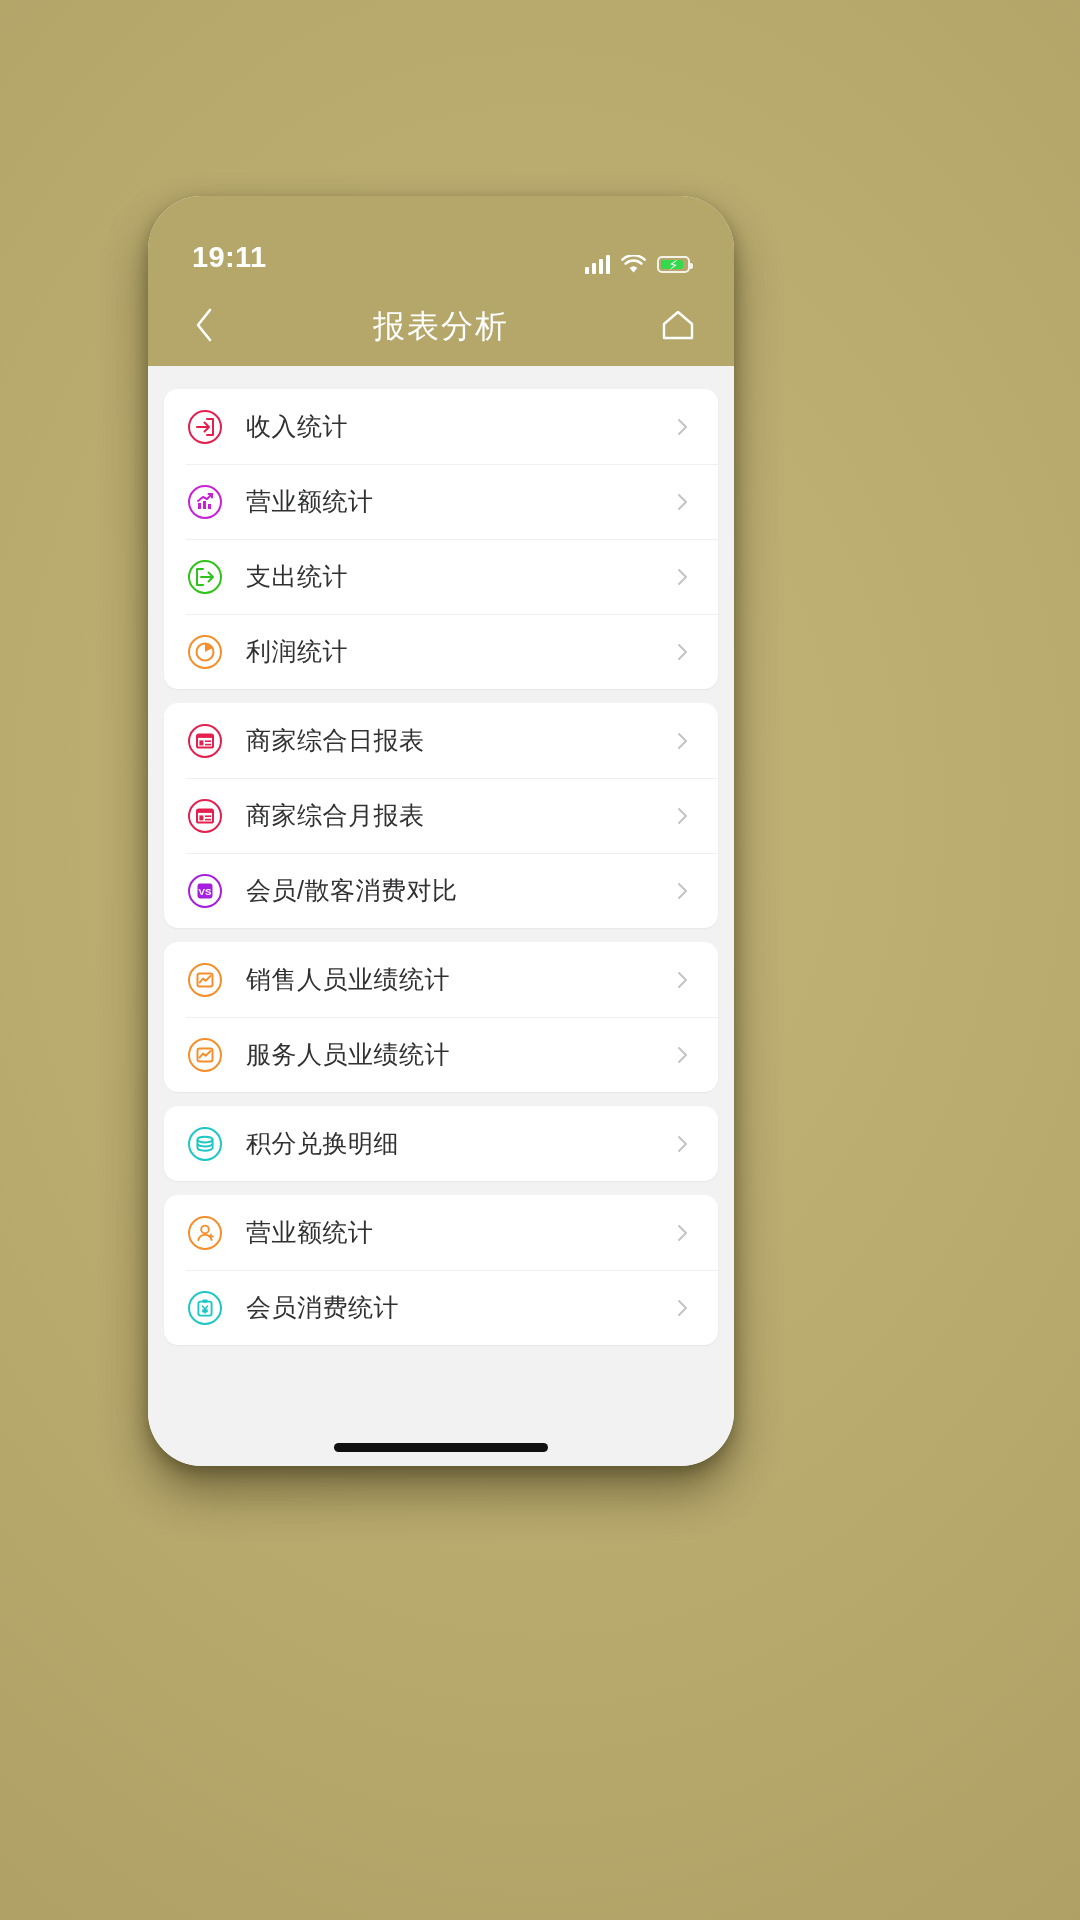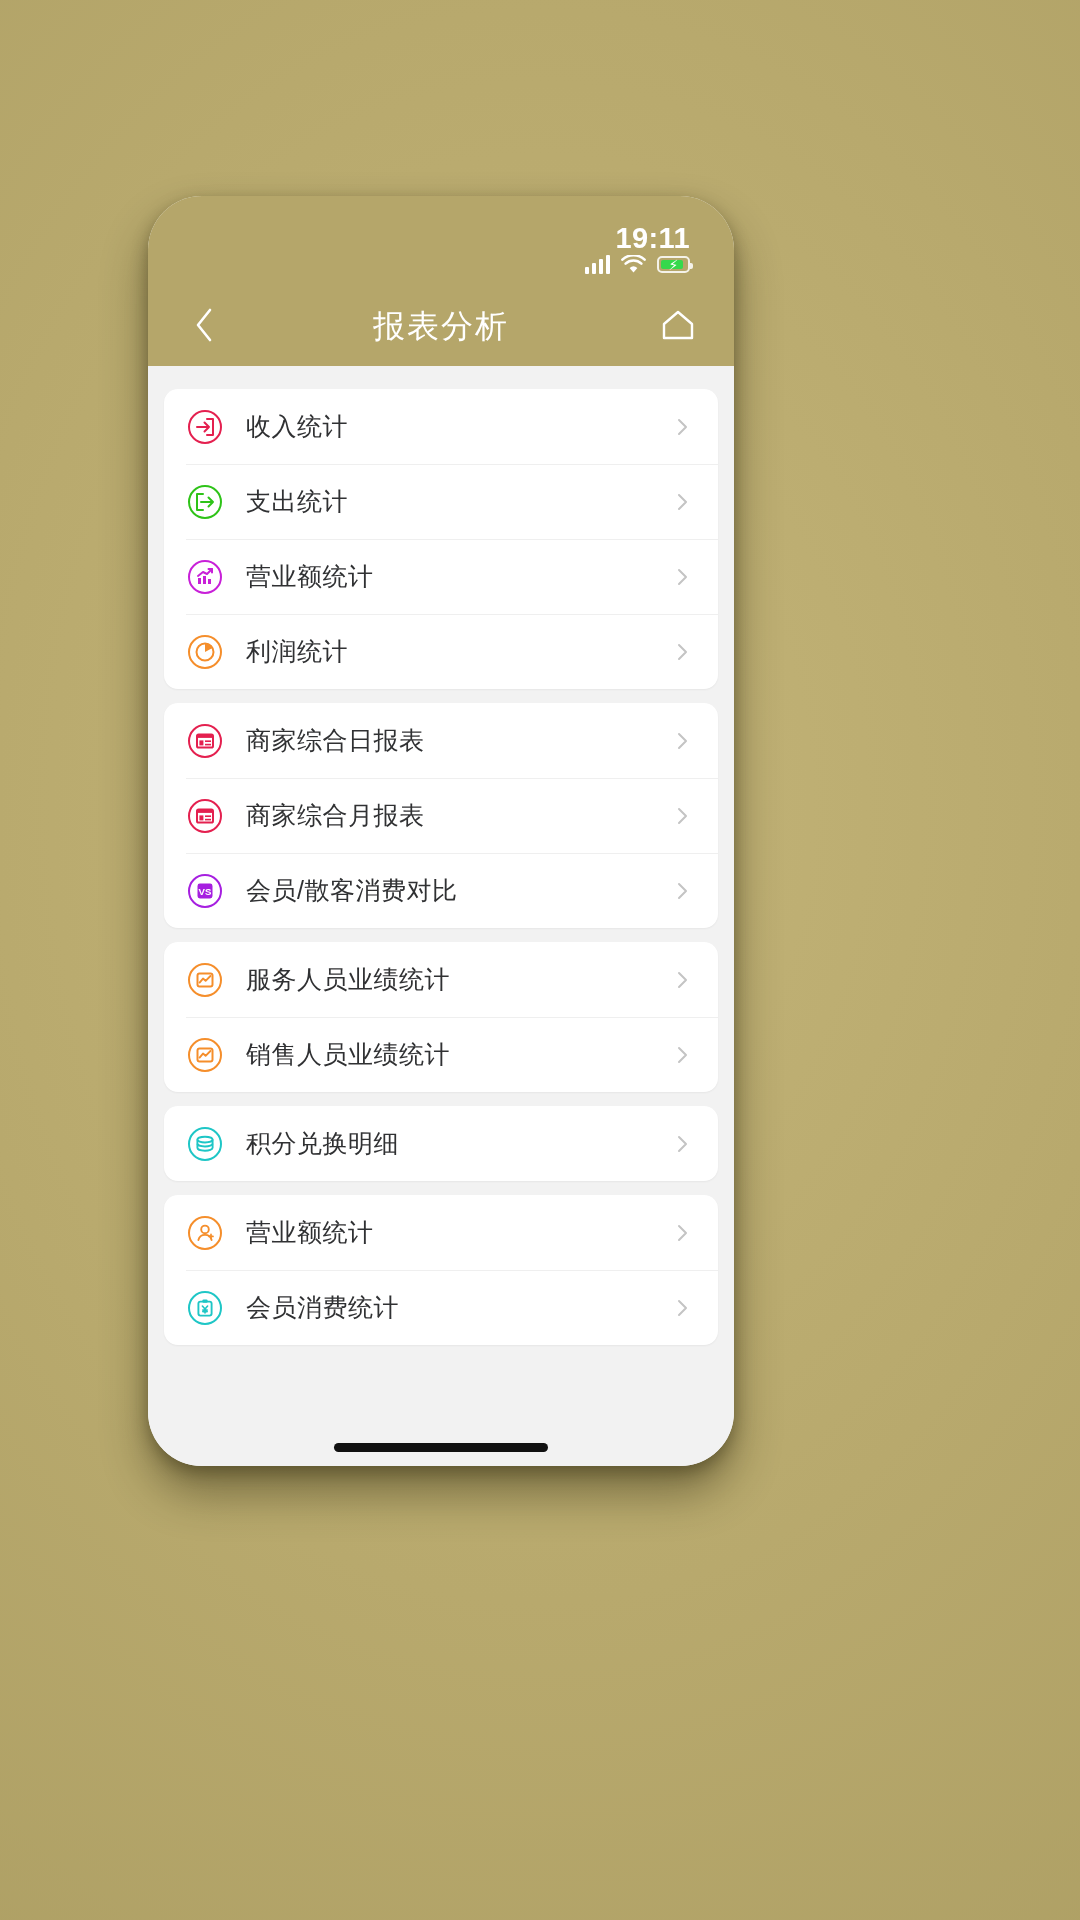--- a/index.html
+++ b/index.html
@@ -21,23 +21,22 @@
     width:586px; height:1270px;
     border-radius:54px;
     background:#f2f2f2;
     overflow:hidden;
     box-shadow:0 26px 46px rgba(40,34,10,.46), 0 6px 16px rgba(40,34,10,.35);
   }
   
   .statusbar{
     height:92px;
     background:#b5a66a;
-    display:flex; align-items:flex-end; justify-content:flex-end;
+    display:flex; align-items:flex-end; justify-content:space-between;
     padding:0 44px 14px 44px;
-    flex-direction:column;
   }
   .clock{ color:#fff; font-size:29px; font-weight:700; letter-spacing:.4px; }
   .status-right{ display:flex; align-items:center; gap:11px; }
   .signal{ display:flex; align-items:flex-end; gap:3px; height:19px; }
   .signal i{ width:4px; background:#fff; border-radius:1px; display:block; }
   .signal i:nth-child(1){ height:7px; }
   .signal i:nth-child(2){ height:11px; }
   .signal i:nth-child(3){ height:15px; }
   .signal i:nth-child(4){ height:19px; }
   .wifi svg{ display:block; }
@@ -176,55 +175,55 @@
         <div class="chev">
           <svg width="20" height="20" viewBox="0 0 20 20">
               <path d="M7 3 L14 10 L7 17" stroke="#c4c4c4" stroke-width="2" fill="none" stroke-linecap="round" stroke-linejoin="round"></path>
             </svg>
         </div>
       </div>
 
       <div class="row">
         <div class="row-ic">
           <svg width="38" height="38" viewBox="0 0 38 38">
-            <circle cx="19" cy="19" r="16" stroke="#2ec318" stroke-width="2" fill="none"></circle>
-            <path d="M17 11 H11 V27 H17" stroke="#2ec318" stroke-width="2" fill="none" stroke-linecap="round" stroke-linejoin="round"></path>
-            <path d="M15 19 H27 M22.5 14.5 L27 19 L22.5 23.5" stroke="#2ec318" stroke-width="2" fill="none" stroke-linecap="round" stroke-linejoin="round"></path>
-          </svg>
-        </div>
-        <div class="row-label">支出统计</div>
-        <div class="chev">
-          <svg width="20" height="20" viewBox="0 0 20 20">
-              <path d="M7 3 L14 10 L7 17" stroke="#c4c4c4" stroke-width="2" fill="none" stroke-linecap="round" stroke-linejoin="round"></path>
-            </svg>
-        </div>
-      </div>
-
-      <div class="row">
-        <div class="row-ic">
-          <svg width="38" height="38" viewBox="0 0 38 38">
             <circle cx="19" cy="19" r="16" stroke="#c820d8" stroke-width="2" fill="none"></circle>
             <rect x="12" y="20" width="3" height="6" fill="#c820d8"></rect>
             <rect x="17" y="18" width="3" height="8" fill="#c820d8"></rect>
             <rect x="22" y="21" width="3" height="5" fill="#c820d8"></rect>
             <path d="M12 18 L17 14 L21 16 L26 11" stroke="#c820d8" stroke-width="2" fill="none" stroke-linecap="round" stroke-linejoin="round"></path>
             <path d="M22.5 11 H26 V14.5" stroke="#c820d8" stroke-width="2" fill="none" stroke-linecap="round" stroke-linejoin="round"></path>
           </svg>
         </div>
         <div class="row-label">营业额统计</div>
         <div class="chev">
           <svg width="20" height="20" viewBox="0 0 20 20">
               <path d="M7 3 L14 10 L7 17" stroke="#c4c4c4" stroke-width="2" fill="none" stroke-linecap="round" stroke-linejoin="round"></path>
             </svg>
         </div>
       </div>
 
       <div class="row">
         <div class="row-ic">
           <svg width="38" height="38" viewBox="0 0 38 38">
+            <circle cx="19" cy="19" r="16" stroke="#2ec318" stroke-width="2" fill="none"></circle>
+            <path d="M17 11 H11 V27 H17" stroke="#2ec318" stroke-width="2" fill="none" stroke-linecap="round" stroke-linejoin="round"></path>
+            <path d="M15 19 H27 M22.5 14.5 L27 19 L22.5 23.5" stroke="#2ec318" stroke-width="2" fill="none" stroke-linecap="round" stroke-linejoin="round"></path>
+          </svg>
+        </div>
+        <div class="row-label">支出统计</div>
+        <div class="chev">
+          <svg width="20" height="20" viewBox="0 0 20 20">
+              <path d="M7 3 L14 10 L7 17" stroke="#c4c4c4" stroke-width="2" fill="none" stroke-linecap="round" stroke-linejoin="round"></path>
+            </svg>
+        </div>
+      </div>
+
+      <div class="row">
+        <div class="row-ic">
+          <svg width="38" height="38" viewBox="0 0 38 38">
             <circle cx="19" cy="19" r="16" stroke="#f58e2b" stroke-width="2" fill="none"></circle>
             <circle cx="19" cy="19" r="8.5" stroke="#f58e2b" stroke-width="2" fill="none"></circle>
             <path d="M19 19 L19 10.5 A8.5 8.5 0 0 1 26.4 15.1 Z" fill="#f58e2b"></path>
           </svg>
         </div>
         <div class="row-label">利润统计</div>
         <div class="chev">
           <svg width="20" height="20" viewBox="0 0 20 20">
               <path d="M7 3 L14 10 L7 17" stroke="#c4c4c4" stroke-width="2" fill="none" stroke-linecap="round" stroke-linejoin="round"></path>
             </svg>
@@ -292,37 +291,37 @@
     <div class="card">
 
       <div class="row">
         <div class="row-ic">
           <svg width="38" height="38" viewBox="0 0 38 38">
             <circle cx="19" cy="19" r="16" stroke="#f58e2b" stroke-width="2" fill="none"></circle>
             <rect x="11.5" y="12.5" width="15" height="13" rx="2" stroke="#f58e2b" stroke-width="2" fill="none"></rect>
             <path d="M13.6 21.6 L17 17.6 L19.6 19.8 L24.4 15" stroke="#f58e2b" stroke-width="1.9" fill="none" stroke-linecap="round" stroke-linejoin="round"></path>
           </svg>
         </div>
-        <div class="row-label">服务人员业绩统计</div>
+        <div class="row-label">销售人员业绩统计</div>
         <div class="chev">
           <svg width="20" height="20" viewBox="0 0 20 20">
               <path d="M7 3 L14 10 L7 17" stroke="#c4c4c4" stroke-width="2" fill="none" stroke-linecap="round" stroke-linejoin="round"></path>
             </svg>
         </div>
       </div>
 
       <div class="row">
         <div class="row-ic">
           <svg width="38" height="38" viewBox="0 0 38 38">
             <circle cx="19" cy="19" r="16" stroke="#f58e2b" stroke-width="2" fill="none"></circle>
             <rect x="11.5" y="12.5" width="15" height="13" rx="2" stroke="#f58e2b" stroke-width="2" fill="none"></rect>
             <path d="M13.6 21.6 L17 17.6 L19.6 19.8 L24.4 15" stroke="#f58e2b" stroke-width="1.9" fill="none" stroke-linecap="round" stroke-linejoin="round"></path>
           </svg>
         </div>
-        <div class="row-label">销售人员业绩统计</div>
+        <div class="row-label">服务人员业绩统计</div>
         <div class="chev">
           <svg width="20" height="20" viewBox="0 0 20 20">
               <path d="M7 3 L14 10 L7 17" stroke="#c4c4c4" stroke-width="2" fill="none" stroke-linecap="round" stroke-linejoin="round"></path>
             </svg>
         </div>
       </div>
     </div>
 
 
     <div class="card">

